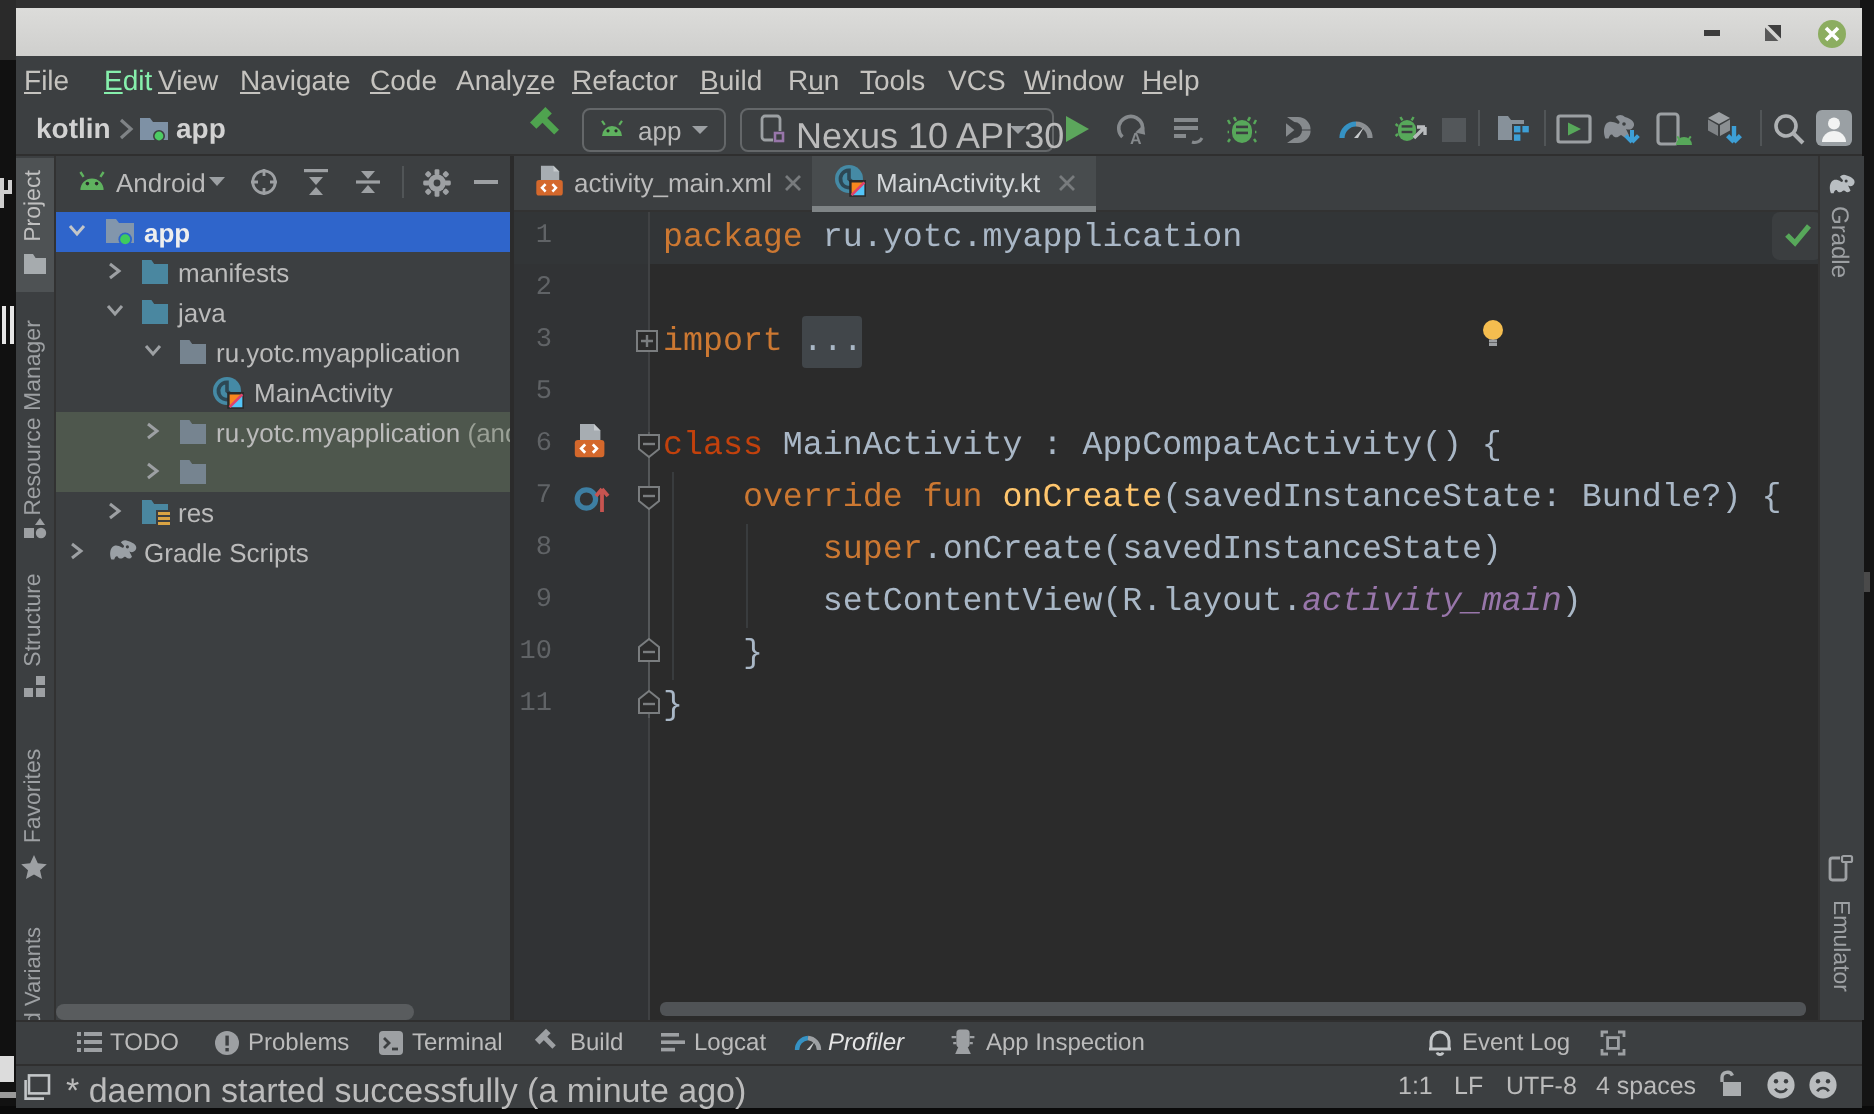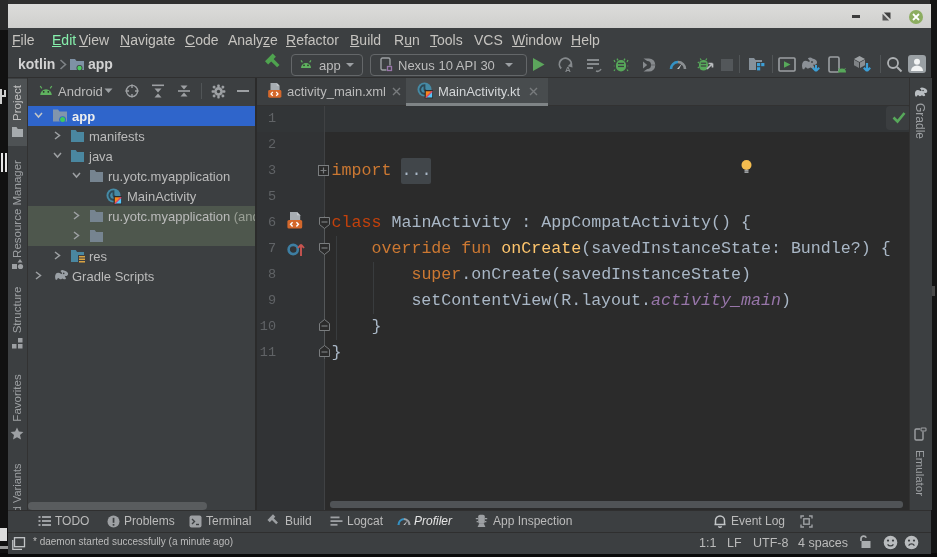--- a/index.html
+++ b/index.html
@@ -85,21 +85,21 @@
   <svg style="left:345px;top:62px;" width="10" height="6" viewBox="0 0 10 6">
     <path d="M1 1 L5 5 L9 1 z" fill="#9ca0a3"></path>
   </svg>
 
   <div class="abs" style="left:370px;top:54px;width:155px;height:20px;border:1px solid #646769;border-radius:4px;"></div>
   <svg style="left:380px;top:57px;" width="13" height="15" viewBox="0 0 13 15">
     <rect x="1" y="1" width="9" height="12" rx="1.5" fill="none" stroke="#9ca0a3" stroke-width="1.4"></rect>
     <rect x="6.5" y="8.5" width="6" height="6" fill="#3c3f41"></rect>
     <rect x="7.5" y="9.5" width="4" height="4" fill="none" stroke="#9876aa" stroke-width="1.3"></rect>
   </svg>
-  <div class="t" style="left:398px;top:58px;font-size:13px;color:#bbbbbb;">Nexus 10 API 30</div>
+  <div class="t" style="left:398px;top:58px;font-size:18px;color:#bbbbbb;">Nexus 10 API 30</div>
   <svg style="left:504px;top:62px;" width="10" height="6" viewBox="0 0 10 6">
     <path d="M1 1 L5 5 L9 1 z" fill="#9ca0a3"></path>
   </svg>
 
   <svg style="left:531px;top:57px;" width="15" height="15" viewBox="0 0 15 15">
     <path d="M2 1 L13.5 7.5 L2 14 z" fill="#5ca65c"></path>
   </svg>
 
   <svg style="left:558px;top:57px;" width="16" height="16" viewBox="0 0 16 16">
     <path d="M3.2 11.5 A6 6 0 1 1 13 9.3" stroke="#868a8d" stroke-width="1.8" fill="none"></path>
@@ -427,20 +427,21 @@
   <svg style="left:287px;top:241px;" width="19" height="17" viewBox="0 0 19 17">
     <circle cx="6.2" cy="8.5" r="4.6" fill="none" stroke="#3d7ea2" stroke-width="2.6"></circle>
     <path d="M14 15 V3.5 M14 3.5 L11 7 M14 3.5 L17 7" stroke="#c75450" stroke-width="1.9" fill="none"></path>
   </svg>
 
   <div class="abs" style="left:336px;top:236px;width:1px;height:104px;background:#393c3e;"></div>
   <div class="abs" style="left:373px;top:262px;width:1px;height:52px;background:#393c3e;"></div>
 
   <div id="code" style="position:absolute;left:331.5px;top:106px;font-family:'Liberation Mono',monospace;
        font-size:16.65px;line-height:26px;color:#a9b7c6;white-space:pre;">
+    <div class="t" style="left:0;top:0;"><span style="color:#cc7832;">package</span> ru.yotc.myapplication</div>
     <div class="t" style="left:0;top:52px;"><span style="color:#cc7832;">import </span><span style="display:inline-block;background:#41464a;border-radius:2px;color:#a9b7c6;">...</span></div>
     <div class="t" style="left:0;top:104px;"><span style="color:#c2410c;">class</span> MainActivity : AppCompatActivity() {</div>
     <div class="t" style="left:0;top:130px;">    <span style="color:#cc7832;">override fun </span><span style="color:#ffc66d;">onCreate</span>(savedInstanceState: Bundle?) {</div>
     <div class="t" style="left:0;top:156px;">        <span style="color:#cc7832;">super</span>.onCreate(savedInstanceState)</div>
     <div class="t" style="left:0;top:182px;">        setContentView(R.layout.<span style="color:#9876aa;font-style:italic;">activity_main</span>)</div>
     <div class="t" style="left:0;top:208px;">    }</div>
     <div class="t" style="left:0;top:234px;">}</div>
   </div>
 
   <svg style="left:739px;top:159px;" width="15" height="16" viewBox="0 0 15 16">
@@ -516,21 +517,21 @@
     <path d="M1 3.5 V1 h3 M9 1 h3 v2.5 M1 9.5 V12 h3 M9 12 h3 V9.5" stroke="#9da0a3" stroke-width="1.4" fill="none"></path>
     <rect x="3.8" y="3.8" width="5.4" height="5.4" fill="none" stroke="#9da0a3" stroke-width="1.4"></rect>
   </svg>
   <div class="t" style="left:817px;top:515px;font-size:11.5px;color:#bbbbbb;margin-top:43px;">Layout Inspector</div>
 
   <div class="abs" style="left:8px;top:532px;width:923px;height:21px;background:#3c3f41;border-top:1px solid #2f2f2f;"></div>
   <svg style="left:11px;top:537px;" width="14" height="13" viewBox="0 0 14 13">
     <rect x="3.5" y="0.7" width="10" height="9" fill="none" stroke="#c3c6c8" stroke-width="1.3"></rect>
     <path d="M1.8 3 V12.3 H11" stroke="#c3c6c8" stroke-width="1.3" fill="none"></path>
   </svg>
-  <div class="t" style="left:33px;top:536px;font-size:10px;color:#bbbbbb;">* daemon started successfully (a minute ago)</div>
+  <div class="t" style="left:33px;top:536px;font-size:17px;color:#bbbbbb;">* daemon started successfully (a minute ago)</div>
   <div class="t" style="left:699px;top:536px;font-size:12.5px;color:#bbbbbb;">1:1</div>
   <div class="t" style="left:727px;top:536px;font-size:12.5px;color:#bbbbbb;">LF</div>
   <div class="t" style="left:753px;top:536px;font-size:12.5px;color:#bbbbbb;">UTF-8</div>
   <div class="t" style="left:798px;top:536px;font-size:12.5px;color:#bbbbbb;">4 spaces</div>
   <svg style="left:858px;top:535px;" width="14" height="14" viewBox="0 0 14 14">
     <rect x="3.5" y="6" width="9" height="7" fill="#aaadaf"></rect>
     <path d="M3 6 V3.8 a2.7 2.7 0 0 1 5.2 -1" stroke="#aaadaf" stroke-width="1.7" fill="none"></path>
   </svg>
   <svg style="left:883px;top:535px;" width="15" height="15" viewBox="0 0 15 15">
     <circle cx="7.5" cy="7.5" r="6.8" fill="#b9bcbe"></circle>

